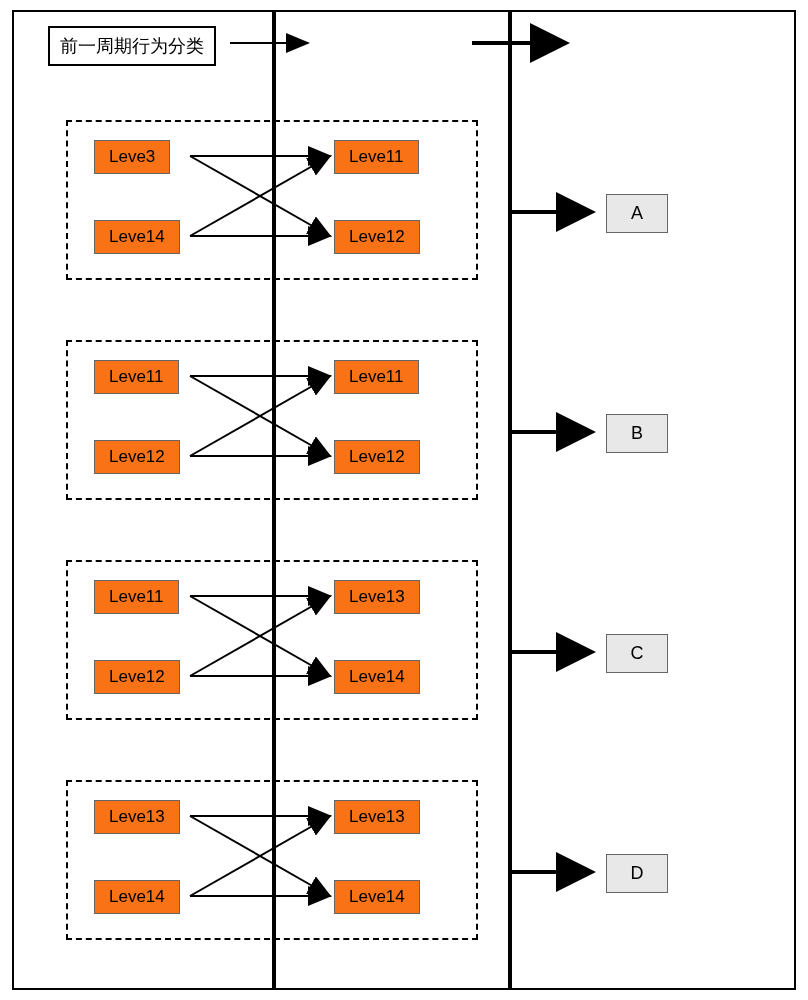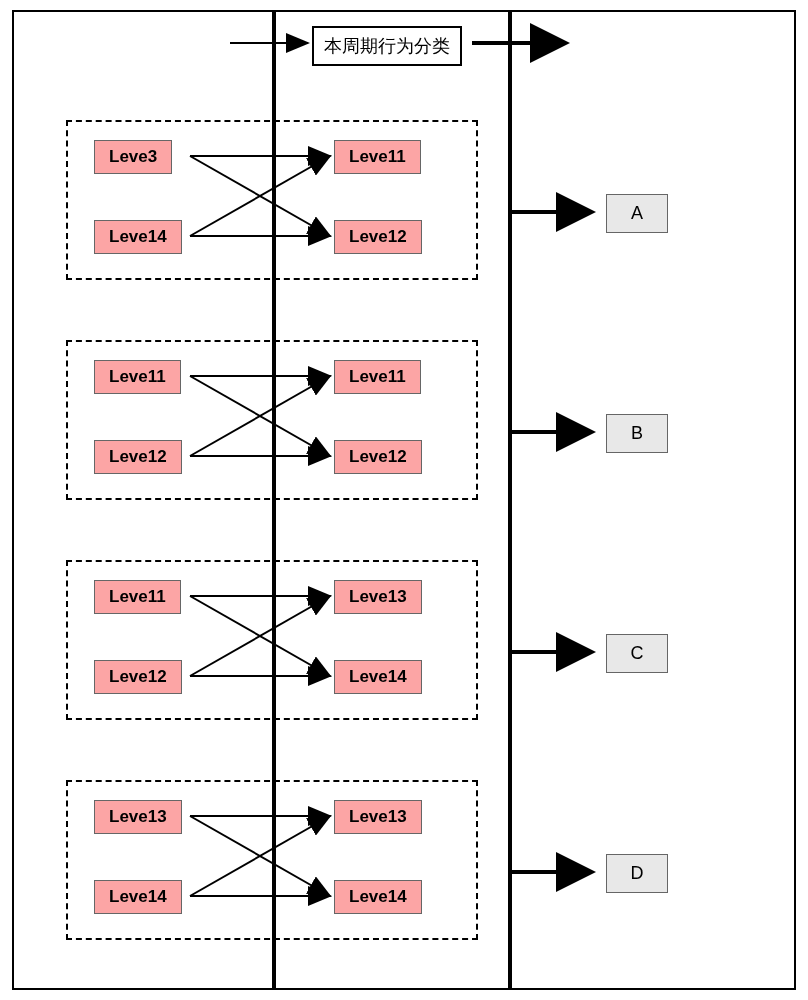--- a/index.html
+++ b/index.html
@@ -4,33 +4,33 @@
   <style>
     * { box-sizing: border-box; margin: 0; padding: 0; }
     body { font-family: "SimSun", "Microsoft YaHei", sans-serif; background: #fff; width: 808px; height: 1000px; position: relative; }
     .container { position: relative; width: 784px; height: 980px; margin: 10px 12px; }
     .col-border { position: absolute; top: 0; bottom: 0; border: 2px solid #000; }
     .col1 { left: 0; width: 262px; }
     .col2 { left: 262px; width: 236px; }
     .col3 { left: 498px; width: 286px; }
     .header-box { position: absolute; background: #fff; border: 2px solid #000; padding: 6px 10px; font-size: 18px; text-align: center; }
     .dashed-group { position: absolute; border: 2px dashed #000; }
-    .level-box { position: absolute; background: #fca5a5; border: 1.5px solid #666; padding: 6px 14px; font-size: 17px; text-align: center; font-weight: bold; }
+    .level-box { position: absolute; background: #f97316; border: 1.5px solid #666; padding: 6px 14px; font-size: 17px; text-align: center; }
     .result-box { position: absolute; background: #e8e8e8; border: 1.5px solid #666; padding: 8px 20px; font-size: 18px; text-align: center; width: 62px; }
     svg.arrows { position: absolute; top: 0; left: 0; pointer-events: none; }
   </style>
 </head>
 <body>
 
 <div class="container">
   <div class="col-border col1"></div>
   <div class="col-border col2"></div>
   <div class="col-border col3"></div>
 
-  <div class="header-box" style="left:300px; top:16px;">本周期行为分类</div>
+  <div class="header-box" style="left:36px; top:16px;">前一周期行为分类</div>
 
   <svg class="arrows" width="784" height="980">
     <defs>
       <marker id="arrow-thin" markerWidth="12" markerHeight="10" refX="11" refY="5" orient="auto">
         <path d="M0,0 L12,5 L0,10 Z" fill="#000"></path>
       </marker>
       <marker id="arrow-thick" markerWidth="10" markerHeight="10" refX="8" refY="5" orient="auto">
         <path d="M0,0 L10,5 L0,10 Z" fill="#000"></path>
       </marker>
     </defs>

